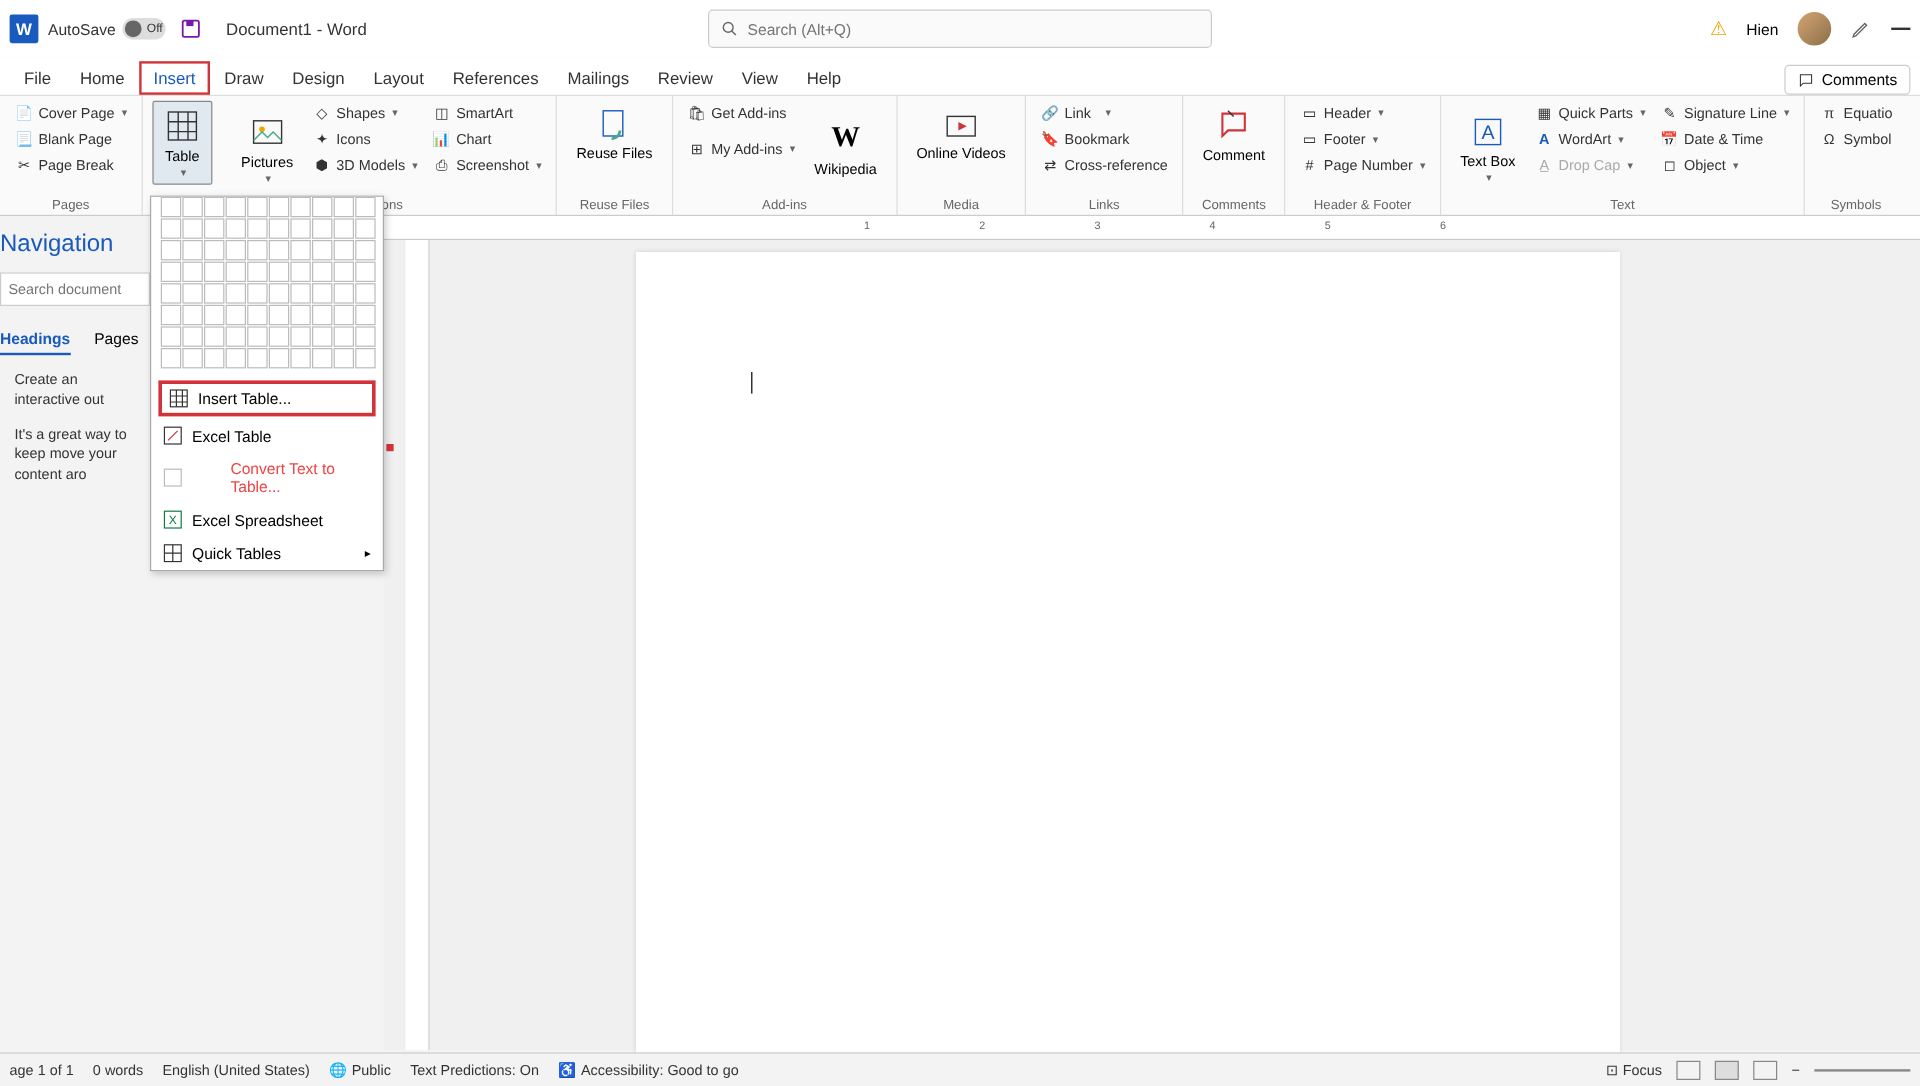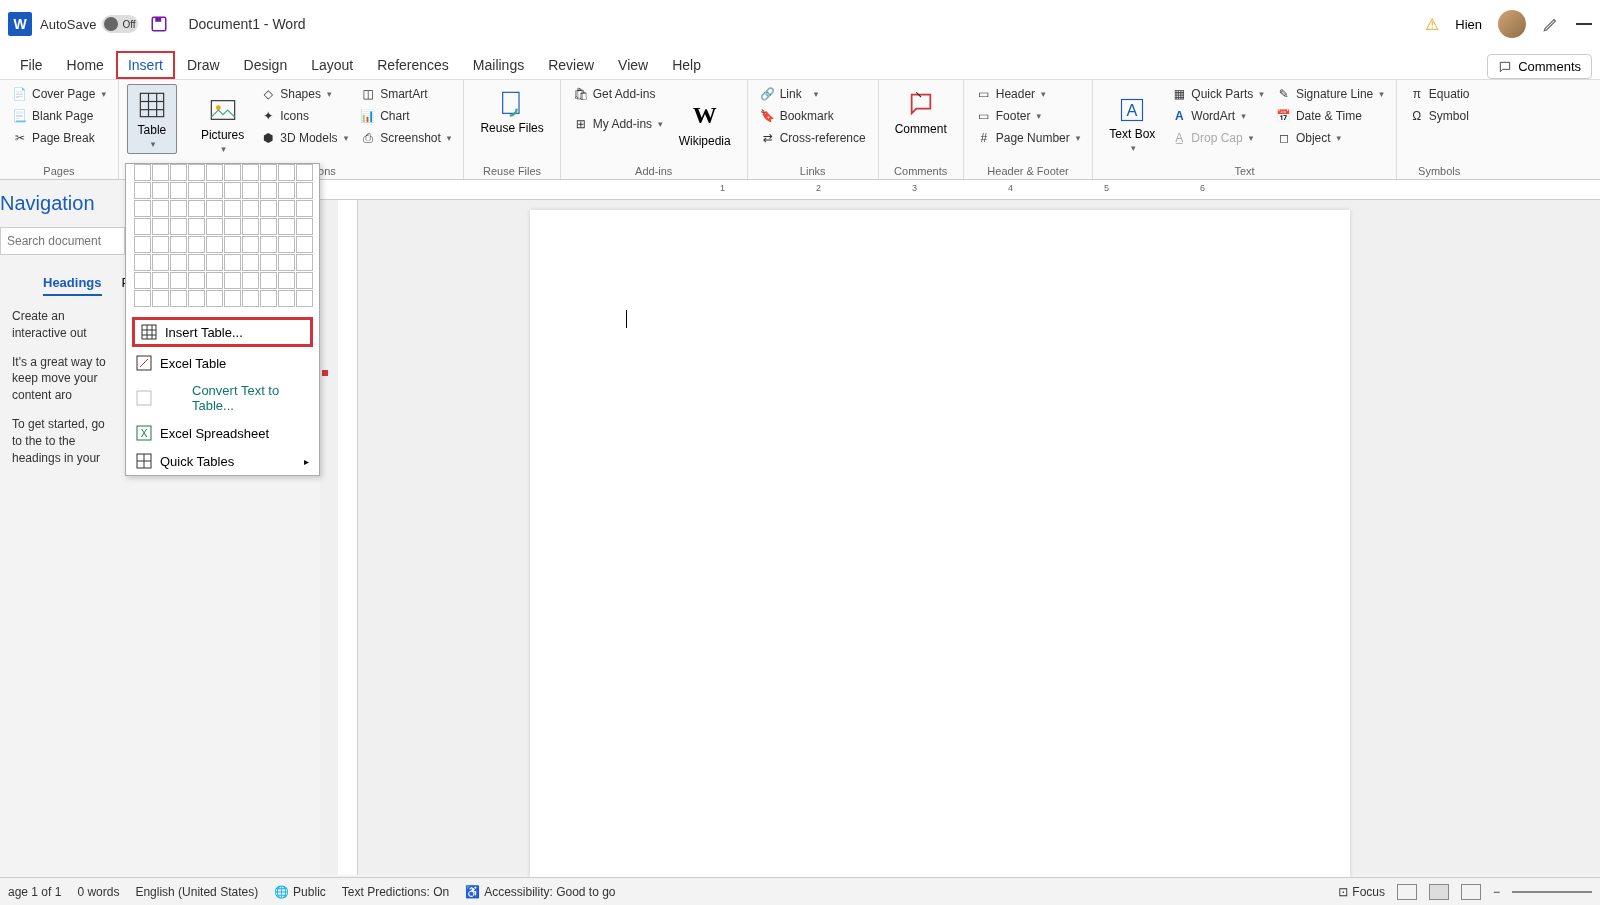--- a/index.html
+++ b/index.html
@@ -41,33 +41,33 @@
 .ribbon-big { display: flex; flex-direction: column; align-items: center; justify-content: center; padding: 4px 8px; font-size: 12px; gap: 2px; }
 .ribbon-big.active { background: #e0e8f0; border: 1px solid #888; border-radius: 2px; }
 .dropdown-arrow { font-size: 9px; color: #666; margin-left: 2px; }
 .ribbon-icon { width: 16px; height: 16px; display: inline-flex; align-items: center; justify-content: center; }
 .ribbon-icon-big { width: 32px; height: 32px; display: flex; align-items: center; justify-content: center; }
 
 
 .nav-pane { position: absolute; left: 0; top: 180px; width: 125px; height: 620px; background: #f3f3f3; padding: 8px 0 8px 0; overflow: hidden; }
 .nav-title { font-size: 20px; color: #185abd; padding: 4px 0; }
 .nav-search { width: 100%; padding: 6px; border: 1px solid #ccc; background: #fff; font-size: 12px; margin: 8px 0; }
-.nav-tabs { display: flex; gap: 20px; margin: 8px 0; padding-left: 43px; }
+.nav-tabs { display: flex; gap: 20px; margin: 8px 0; }
 .nav-tab { font-size: 13px; padding: 4px 0; }
 .nav-tab.active { color: #185abd; border-bottom: 2px solid #185abd; font-weight: 600; }
 .nav-text { font-size: 12px; color: #333; margin: 12px 12px; line-height: 1.4; }
 
 
 .table-dropdown { position: absolute; left: 125px; top: 163px; width: 195px; background: #fff; border: 1px solid #aaa; box-shadow: 2px 2px 6px rgba(0,0,0,0.2); z-index: 100; }
 .table-dropdown-title { font-weight: bold; font-size: 13px; padding: 8px 12px; }
 .table-grid { display: grid; grid-template-columns: repeat(10, 17px); grid-template-rows: repeat(8, 17px); gap: 1px; padding: 0 8px 8px; }
 .table-cell { border: 1px solid #bbb; background: #fff; }
 .table-menu-item { display: flex; align-items: center; gap: 8px; padding: 6px 10px; font-size: 13px; }
 .table-menu-item.highlighted { border: 3px solid #d13438; margin: 2px 6px; padding: 4px 6px; }
-.table-menu-item.disabled { color: #0f766e; gap: 40px; }
+.table-menu-item.disabled { color: #ef4444; gap: 40px; }
 .table-menu-item .arrow { margin-left: auto; font-size: 10px; }
 .menu-icon { width: 16px; height: 16px; display: inline-flex; }
 
 
 .doc-area { position: absolute; left: 320px; top: 180px; right: 0; bottom: 30px; background: #f0f0f0; }
 .hruler { height: 20px; background: #fff; border-bottom: 1px solid #ccc; position: relative; font-size: 9px; color: #666; }
 .vruler { position: absolute; left: 18px; top: 20px; width: 20px; bottom: 0; background: #fff; border-right: 1px solid #ccc; }
 .page { position: absolute; left: 210px; top: 30px; width: 820px; height: 680px; background: #fff; box-shadow: 0 0 4px rgba(0,0,0,0.15); }
 .cursor { position: absolute; left: 96px; top: 100px; width: 1px; height: 18px; background: #000; }
 .red-dot { position: absolute; left: 322px; top: 370px; width: 6px; height: 6px; background: #d13438; z-index: 50; }
@@ -92,20 +92,27 @@
     <div class="toggle">
       <div class="toggle-knob"></div>
       <span class="toggle-label">Off</span>
     </div>
   </div>
   <svg class="save-icon" viewBox="0 0 24 24">
       <rect x="3" y="3" width="18" height="18" rx="2" fill="none" stroke="#7719aa" stroke-width="2"></rect>
       <rect x="7" y="3" width="8" height="6" fill="#7719aa"></rect>
     </svg>
   <span class="doc-title">Document1 - Word</span>
+  <div class="search-box">
+    <svg width="14" height="14" viewBox="0 0 24 24">
+        <circle cx="10" cy="10" r="7" fill="none" stroke="#666" stroke-width="2"></circle>
+        <line x1="15" y1="15" x2="21" y2="21" stroke="#666" stroke-width="2"></line>
+      </svg>
+    <input placeholder="Search (Alt+Q)" style="">
+  </div>
   <div class="title-right">
     <span class="warn-icon">⚠</span>
     <span class="user-name">Hien</span>
     <div class="avatar"></div>
     <svg class="pen-icon" viewBox="0 0 24 24">
         <path d="M3 21l3-1 12-12-2-2L4 18z" fill="none" stroke="#666" stroke-width="1.5"></path>
       </svg>
     <div class="win-btn"></div>
   </div>
 </div>
@@ -242,20 +249,32 @@
           </div>
       </div>
       <div class="ribbon-big">
         <div class="ribbon-icon-big" style="font-family:serif;font-size:24px;font-weight:bold">W</div>
         <span>Wikipedia</span>
       </div>
     </div>
     <div class="ribbon-group-title">Add-ins</div>
   </div>
 
+  <div class="ribbon-group">
+    <div class="ribbon-big">
+      <div class="ribbon-icon-big">
+          <svg width="28" height="28" viewBox="0 0 24 24">
+            <rect x="2" y="6" width="20" height="14" fill="none" stroke="#333"></rect>
+            <path d="M10 10l6 3-6 3z" fill="#d13438"></path>
+          </svg>
+        </div>
+      <span style="text-align:center;line-height:1.1">Online Videos</span>
+    </div>
+    <div class="ribbon-group-title">Media</div>
+  </div>
 
   <div class="ribbon-group">
     <div class="ribbon-col">
       <div class="ribbon-btn">
           <span class="ribbon-icon">🔗</span>
           <span>Link</span>
           <span class="dropdown-arrow" style="margin-left:8px">▾</span>
         </div>
       <div class="ribbon-btn">
           <span class="ribbon-icon">🔖</span>
@@ -369,21 +388,20 @@
 
 <div class="nav-pane">
   <div class="nav-title">Navigation</div>
   <input class="nav-search" placeholder="Search document" style="">
   <div class="nav-tabs">
     <div class="nav-tab active">Headings</div>
     <div class="nav-tab">Pages</div>
   </div>
   <div class="nav-text">Create an interactive out</div>
   <div class="nav-text">It's a great way to keep move your content aro</div>
-  <div class="nav-text">To get started, go to the to the headings in your</div>
 </div>
 
 <div class="table-dropdown">
   <div class="table-grid" id="tgrid">
       <div class="table-cell"></div>
       <div class="table-cell"></div>
       <div class="table-cell"></div>
       <div class="table-cell"></div>
       <div class="table-cell"></div>
       <div class="table-cell"></div>

